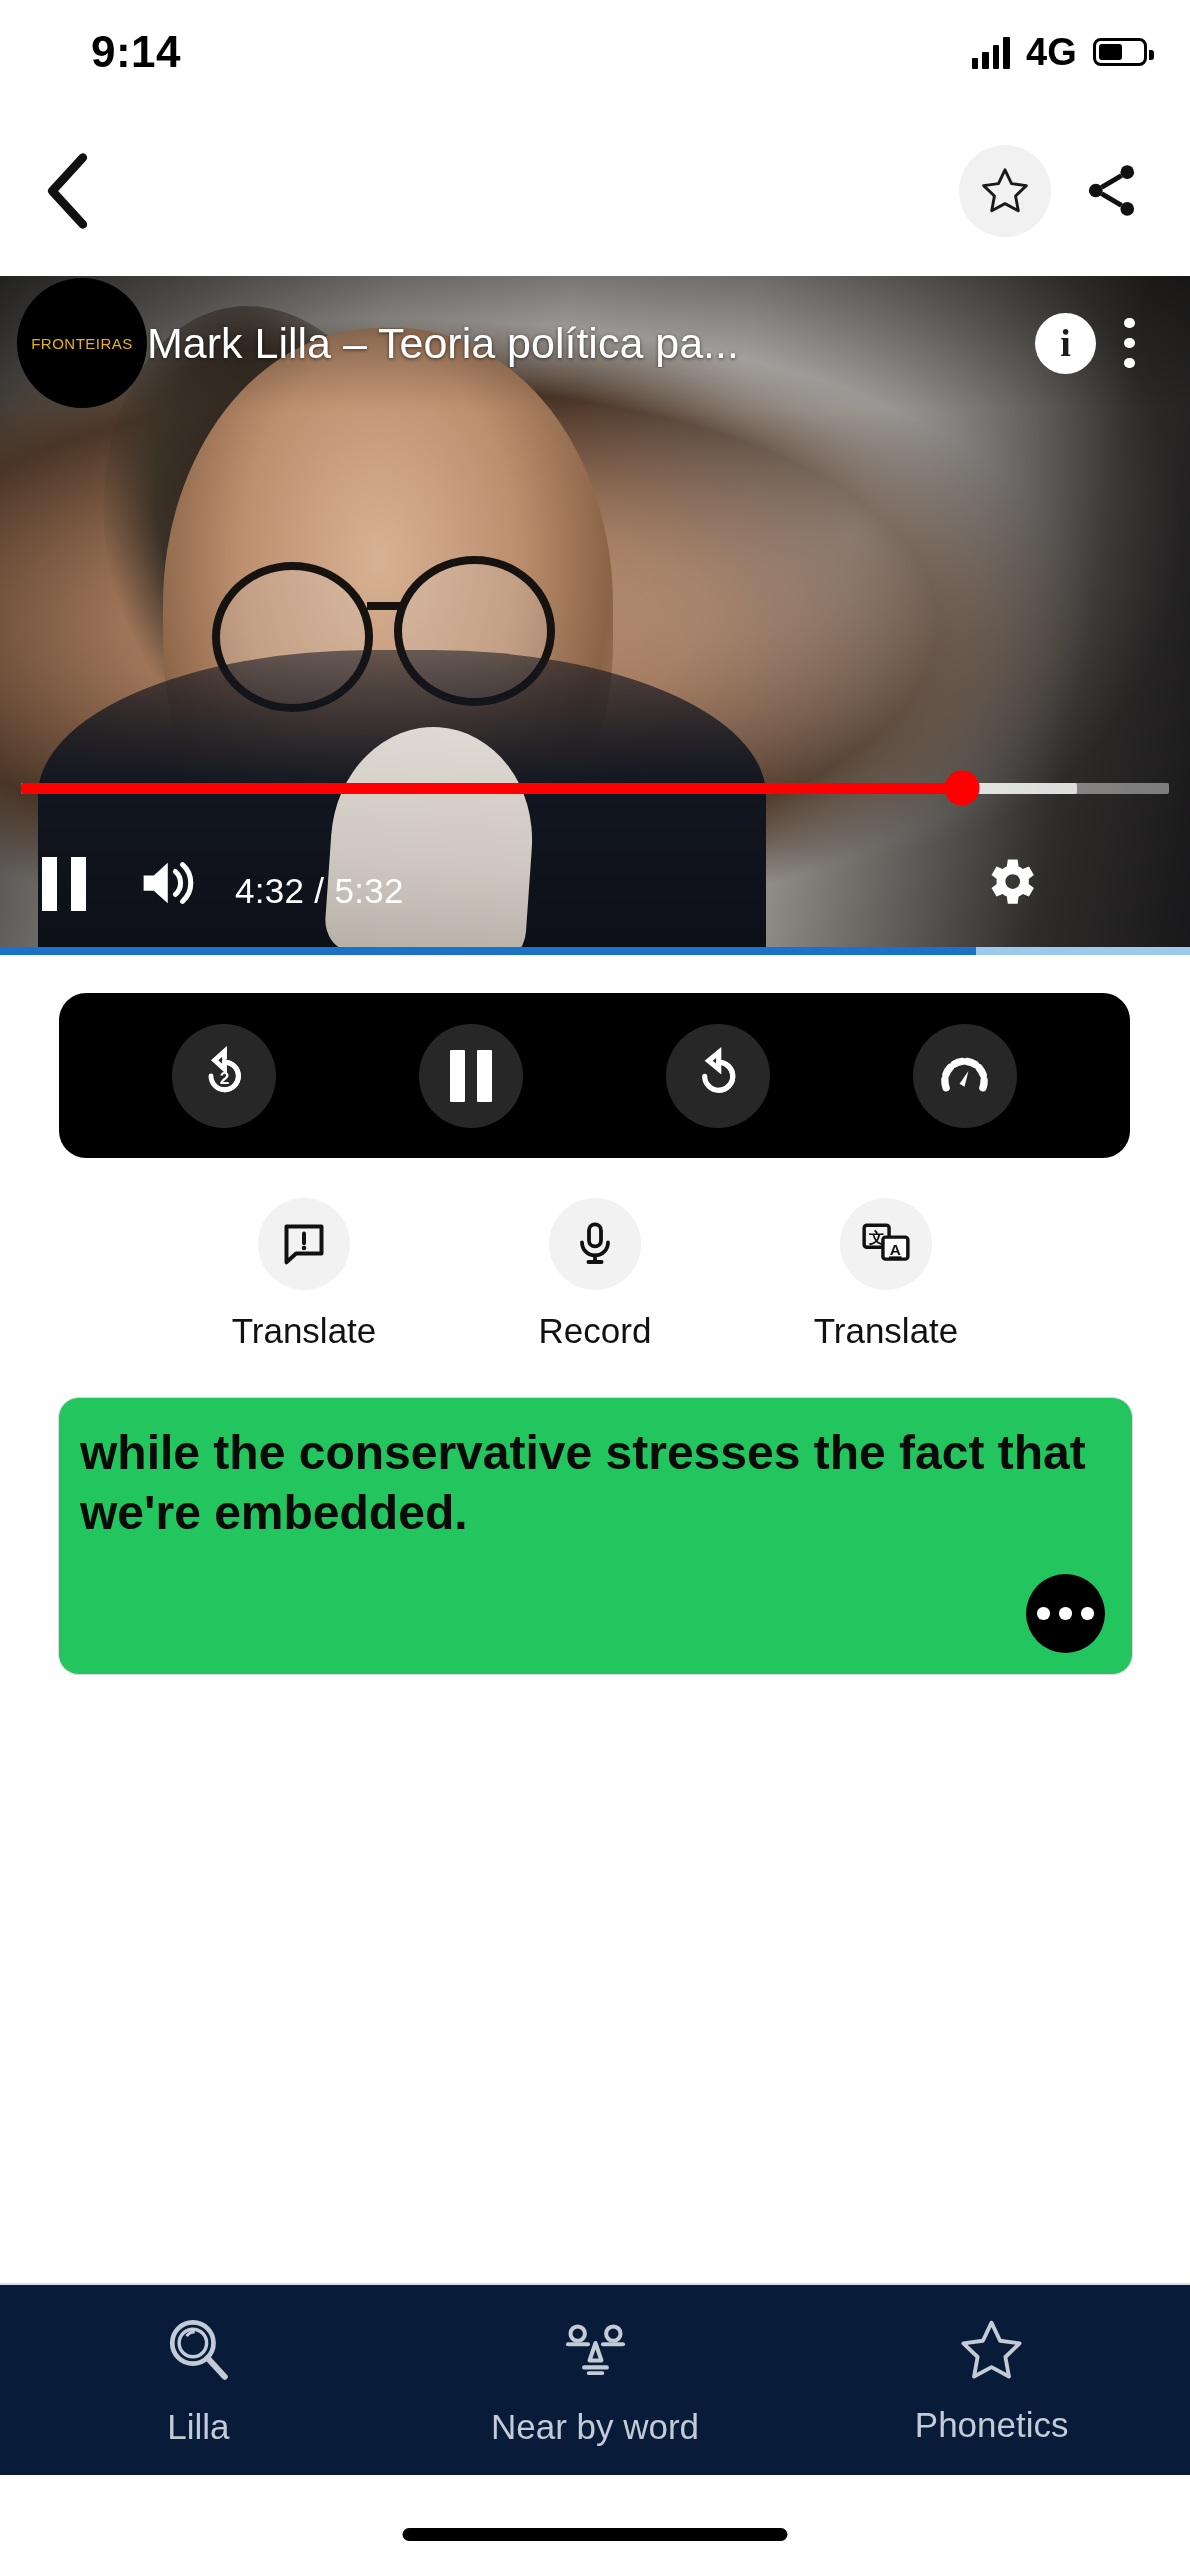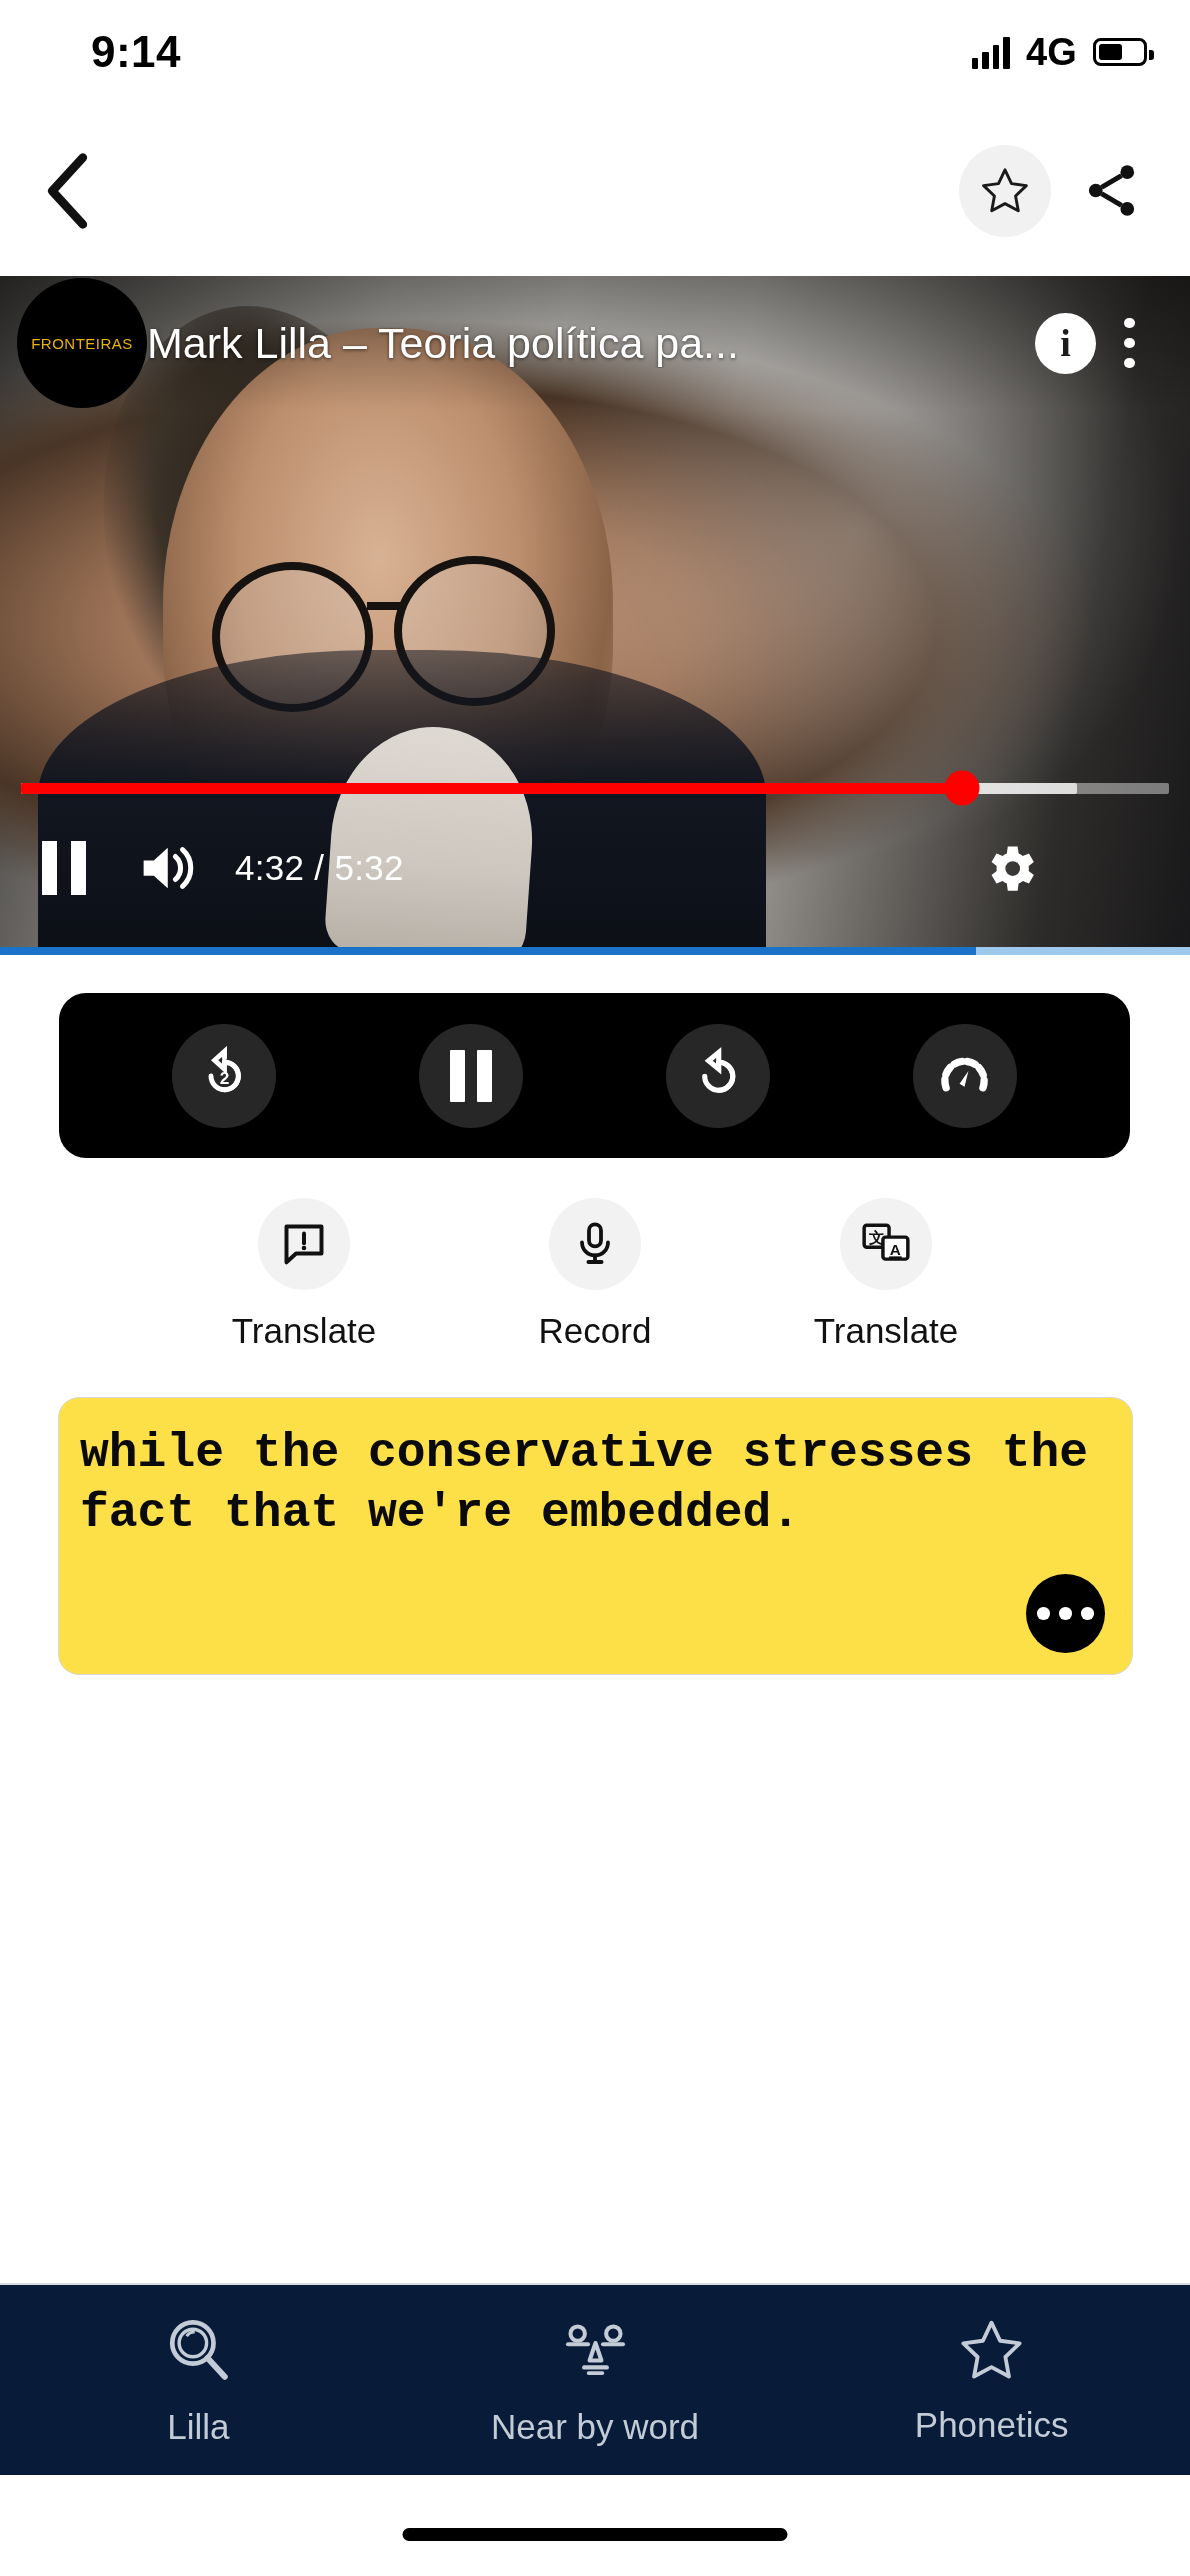--- a/index.html
+++ b/index.html
@@ -116,21 +116,21 @@
   .seekbar { position: absolute; left: 21px; right: 21px; bottom: 153px; height: 11.5px; }
   .seek-track { position: absolute; inset: 0; background: rgba(255,255,255,.42); border-radius: 1.9px; }
   .seek-loaded { position: absolute; left: 0; top: 0; height: 100%; background: rgba(255,255,255,.72); border-radius: 1.9px; }
   .seek-played { position: absolute; left: 0; top: 0; height: 100%; background: #ff0000; border-radius: 1.9px; }
   .seek-knob {
     position: absolute; top: 50%; width: 35px; height: 35px; border-radius: 50%;
     background: #ff0000; transform: translate(-50%, -50%);
   }
   .player-bottom {
     position: absolute; left: 0; bottom: 36px; width: 1076px; height: 86px;
-    display: flex; align-items: center; padding: 0 36px 0 42px;
+    display: flex; align-items: flex-end; padding: 0 36px 0 42px;
   }
   .pb-pause { display: flex; gap: 13.4px; margin-right: 50px; }
   .pb-pause i { width: 15.3px; height: 54px; background: #fff; display: block; }
   .pb-vol { margin-right: 38px; display: flex; align-items: center; }
   .pb-time { color: #fff; font-size: 35px; letter-spacing: 0.3px; }
   .pb-spacer { flex: 1 1 auto; }
   .pb-gear { display: flex; align-items: center; }
 
   
   .loadbar { position: absolute; top: 947px; left: 0; width: 1190px; height: 7.7px; background: #9dc9ef; }
@@ -157,21 +157,21 @@
   .action { width: 178px; display: flex; flex-direction: column; align-items: center; }
   .action-circle {
     width: 92px; height: 92px; border-radius: 50%; background: #f2f2f2;
     display: flex; align-items: center; justify-content: center;
   }
   .action-label { margin-top: 21px; font-size: 35px; color: #111; }
 
   
   .subcard {
     position: absolute; top: 1397px; left: 58px; width: 1075px; height: 278px;
-    background: #fde047; border: 1.9px solid #d8d8d8; border-radius: 21px; font-family: Liberation Mono, monospace;
+    background: #22c55e; border: 1.9px solid #d8d8d8; border-radius: 21px;
   }
   .subcard-text {
     position: absolute; left: 21px; right: 35px; top: 25px;
     font-size: 48px; font-weight: 700; line-height: 1.26; color: #0a0a0a;
   }
   .subcard-more {
     position: absolute; right: 27px; bottom: 21px;
     width: 79px; height: 79px; border-radius: 50%; background: #000;
     display: flex; align-items: center; justify-content: center; gap: 9.6px;
   }

